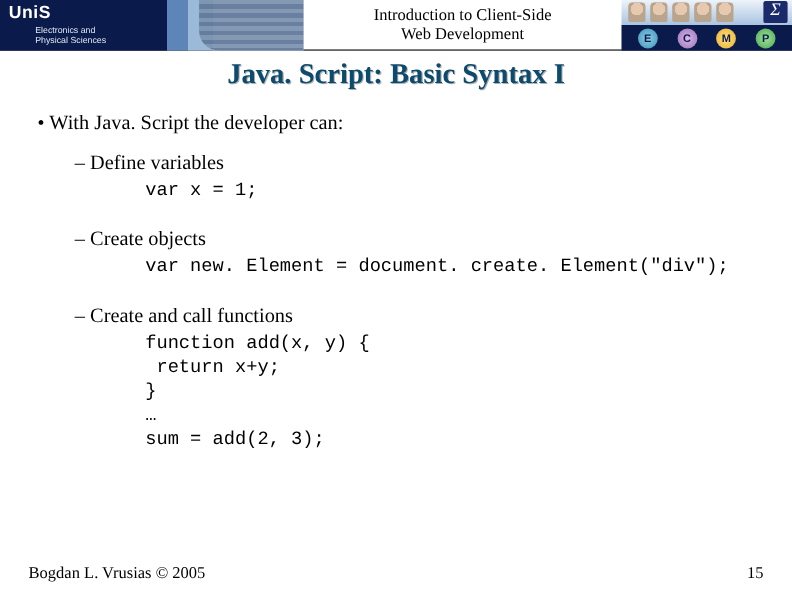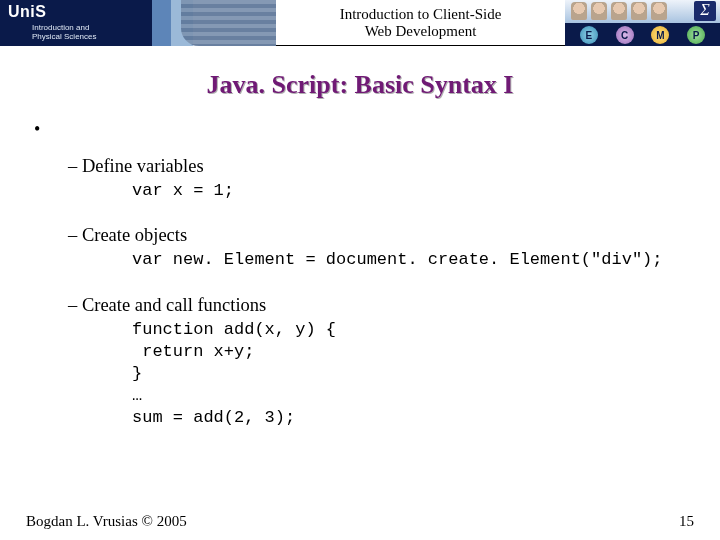--- a/index.html
+++ b/index.html
@@ -113,22 +113,22 @@
   }
   .badges span:nth-child(1){ background: radial-gradient(circle,#8fd0e8,#3a8fb5); }
   .badges span:nth-child(2){ background: radial-gradient(circle,#d8b8e8,#9a6db8); }
   .badges span:nth-child(3){ background: radial-gradient(circle,#ffe080,#e8b030); }
   .badges span:nth-child(4){ background: radial-gradient(circle,#a0e0a0,#4aa84a); }
 
   
   .title {
     text-align: center;
     font-size: 26px;
-    margin-top: 24px;
-    color: #701a75;
+    margin-top: 6px;
+    color: #0c4a6e;
     text-shadow: 1px 1px 0 #b0b0b0;
   }
   .content {
     padding: 18px 34px 0 34px;
     font-size: 18.5px;
     line-height: 1.25;
   }
   .content ul { list-style: none; }
   .content > ul > li::before {
     content: "• ";
@@ -161,21 +161,21 @@
   }
   .footer .date sup { font-size: 10px; }
 </style>
 </head>
 <body>
 
 <div class="header">
   <div class="header-left">
     <div class="uni">UniS</div>
     <div class="dept">
-      <span>Introduction and</span><br>
+      <span>Electronics and</span><br>
       <span>Physical Sciences</span>
     </div>
     <div class="building"></div>
   </div>
   <div class="header-center">
     <span>Introduction to Client-Side</span>
     <span>Web Development</span>
   </div>
   <div class="header-right">
     <div class="people">
@@ -193,20 +193,21 @@
       <span>P</span>
     </div>
   </div>
 </div>
 
 <h1 class="title">Java. Script: Basic Syntax I</h1>
 
 <div class="content">
   <ul>
     <li>
+      <span>With Java. Script the developer can:</span>
       <ul class="sub">
         <li>
           <span>Define variables</span>
           <div class="code">var x = 1;</div>
         </li>
         <li>
           <span>Create objects</span>
           <div class="code">var new. Element = document. create. Element("div");</div>
         </li>
         <li>

